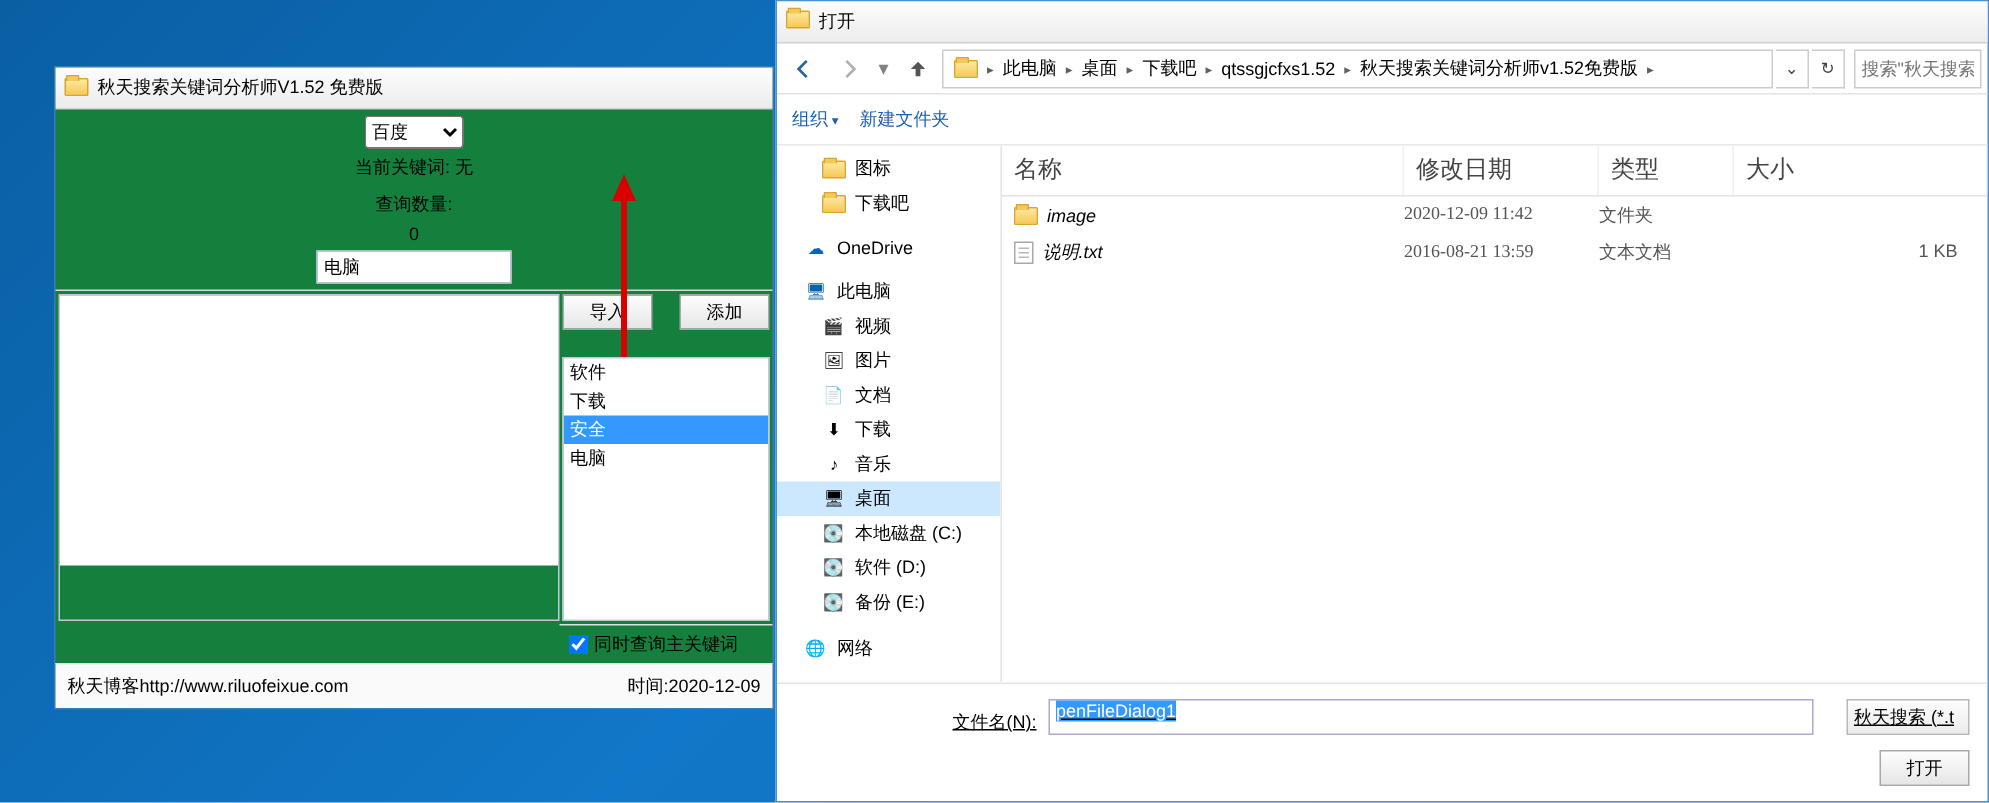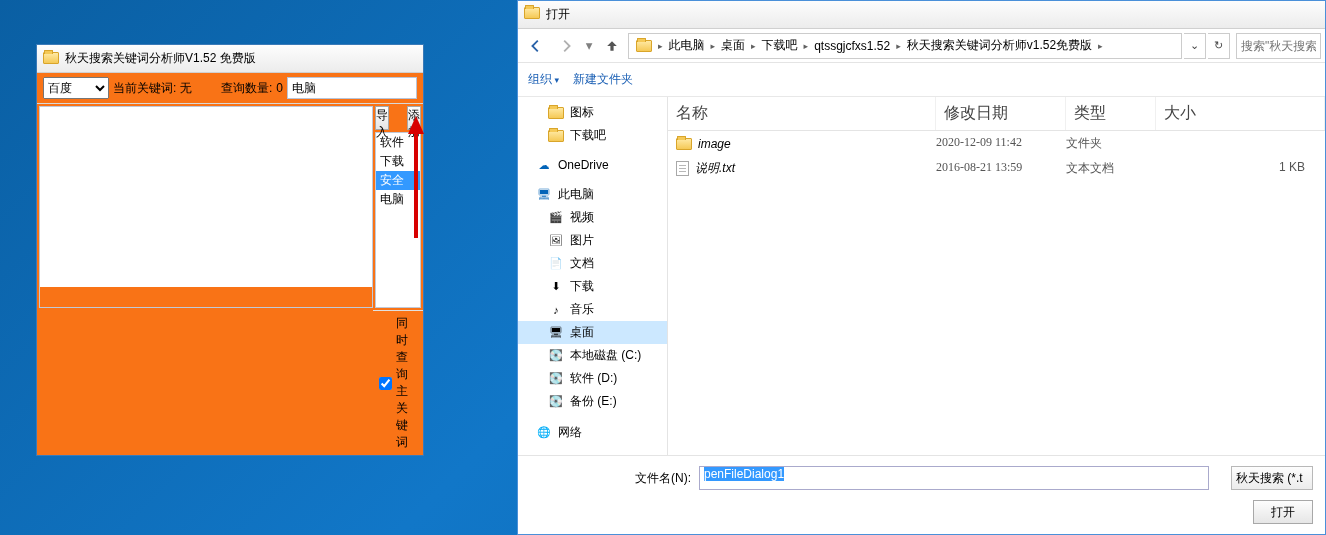--- a/index.html
+++ b/index.html
@@ -1,36 +1,36 @@
 <!DOCTYPE html>
 <html><head>
 <meta charset="utf-8">
 <style>
 * { box-sizing: border-box; margin: 0; padding: 0; font-family: "Microsoft YaHei", "Segoe UI", sans-serif; }
 body { background: linear-gradient(135deg, #0a5fa3 0%, #1177c8 50%, #0d6bb8 100%); width: 1326px; height: 535px; overflow: hidden; position: relative; font-size: 12px; }
 
 
-.app-win { position: absolute; left: 36px; top: 44px; width: 388px; background: #f97316; border: 1px solid #3a7ab8; }
+.app-win { position: absolute; left: 36px; top: 44px; width: 480px; background: #15803d; border: 1px solid #3a7ab8; }
 .titlebar { background: linear-gradient(#fdfdfd,#ececec); height: 28px; display: flex; align-items: center; padding: 0 6px; border-bottom: 1px solid #d0d0d0; }
 .titlebar .ico { width: 16px; height: 14px; display: inline-block; margin-right: 6px; }
 .titlebar .txt { font-size: 12px; color: #000; }
-.toolbar1 { display: flex; align-items: center; padding: 4px 6px; gap: 4px; border-bottom: 1px solid #d8d8d8; }
+.toolbar1 { display: flex; align-items: center; padding: 4px 6px; gap: 4px; border-bottom: 1px solid #d8d8d8; flex-direction: column; }
 .toolbar1 select { height: 22px; font-size: 12px; min-width: 66px; }
 .toolbar1 .lbl { font-size: 12px; color: #000; }
 .toolbar1 .spacer { flex: 1; }
 .toolbar1 .count { font-size: 12px; }
 .toolbar1 input[type=text] { height: 22px; font-size: 12px; padding: 0 4px; width: 130px; border: 1px solid #b8c4d8; }
 .body-row { display: flex; }
 .left-pane { width: 334px; border: 1px solid #c0c9d8; margin: 2px; }
 .tbl-head { display: flex; background: linear-gradient(#fdfdfd,#ececec); border-bottom: 1px solid #d4d4d4; font-size: 12px; }
 .tbl-head div { padding: 4px 6px; border-right: 1px solid #d4d4d4; }
 .tbl-head .c1 { width: 190px; }
 .tbl-body { height: 180px; background: #fff; }
 .right-pane { flex: 1; margin: 2px 2px 2px 0; }
-.btn-row { display: flex; gap: 18px; margin-bottom: 2px; align-items: flex-end; }
+.btn-row { display: flex; gap: 18px; margin-bottom: 18px; align-items: flex-end; }
 .btn { height: 24px; flex: 1; background: linear-gradient(#fdfdfd,#e6e6e6); border: 1px solid #a8a8a8; font-size: 12px; cursor: pointer; position: relative; }
 .listbox { border: 1px solid #c0c9d8; height: 176px; background: #fff; font-size: 12px; }
 .listbox div { padding: 1px 4px; cursor: pointer; }
 .listbox .sel { background: #3399ff; color: #fff; }
 .chk-row { padding: 4px 6px; font-size: 12px; display: flex; align-items: center; border-top: 1px solid #e0e0e0; }
 .chk-row input { margin-right: 4px; }
 .footer { display: flex; justify-content: space-between; padding: 6px 8px; font-size: 12px; background: #fafafa; border-top: 1px solid #e0e0e0; }
 
 
 .dlg { position: absolute; left: 517px; top: 0; width: 809px; height: 535px; background: #fff; border: 1px solid #4a90d9; display: flex; flex-direction: column; }
@@ -55,21 +55,21 @@
 .ti { width: 16px; height: 14px; flex-shrink: 0; display: inline-flex; align-items: center; justify-content: center; font-size: 11px; }
 .file-area { flex: 1; display: flex; flex-direction: column; }
 .file-head { display: flex; font-size: 16px; border-bottom: 1px solid #e4e4e4; color: #444; }
 .file-head div { padding: 6px 8px; border-right: 1px solid #f0f0f0; }
 .fh1 { width: 268px; } .fh2 { width: 130px; } .fh3 { width: 90px; } .fh4 { flex: 1; text-align: left; padding-right: 20px !important; }
 .file-list { flex: 1; font-size: 12px; }
 .file-row { display: flex; padding: 4px 0; cursor: pointer; }
 .file-row .fc1 { width: 268px; padding-left: 8px; display: flex; align-items: center; gap: 6px; font-style: italic; }
 .file-row .fc2 { width: 130px; color: #555; font-family: Liberation Serif, serif; } .file-row .fc3 { width: 90px; color: #555; } .file-row .fc4 { flex: 1; text-align: right; padding-right: 20px; color: #555; }
 .dlg-footer { border-top: 1px solid #e4e4e4; padding: 10px 12px; display: flex; flex-direction: column; gap: 10px; font-size: 12px; }
-.fname-row { display: flex; align-items: center; gap: 8px; justify-content: flex-end; }
+.fname-row { display: flex; align-items: flex-end; gap: 8px; justify-content: flex-end; text-decoration: underline; }
 .fname-row .lbl { white-space: nowrap; }
 .fname-input { flex: 0 0 510px; height: 24px; border: 1px solid #aac; font-size: 12px; padding: 0 4px; background: #fff; }
 .fname-input span { background: #3399ff; color: #fff; }
 .ftype { width: 82px; height: 24px; border: 1px solid #b8b8b8; background: linear-gradient(#fdfdfd,#ececec); font-size: 12px; padding: 0 4px; text-align: left; }
 .act-row { display: flex; justify-content: flex-end; gap: 4px; }
 .dbtn { width: 60px; height: 24px; border: 1px solid #a8a8a8; background: linear-gradient(#fdfdfd,#e6e6e6); font-size: 12px; cursor: pointer; }
 
 
 .arrow { position: absolute; left: 411px; top: 116px; width: 10px; height: 120px; pointer-events: none; }
 .arrow-head { width: 0; height: 0; border-left: 8px solid transparent; border-right: 8px solid transparent; border-bottom: 18px solid #d80000; position: absolute; top: 0; left: -3px; }
@@ -109,20 +109,24 @@
           <div>软件</div>
           <div>下载</div>
           <div class="sel">安全</div>
           <div>电脑</div>
         </div>
     </div>
   </div>
   <div class="chk-row" style="margin-left:336px">
     <input type="checkbox" checked="" style="">
     <span>同时查询主关键词</span>
+  </div>
+  <div class="footer">
+    <span>秋天博客http://www.riluofeixue.com</span>
+    <span>时间:2020-12-09</span>
   </div>
 </div>
 
 <div class="arrow">
   <div class="arrow-head"></div>
     <div class="arrow-shaft"></div>
 </div>
 
 <div class="dlg">
   <div class="dlg-title">

